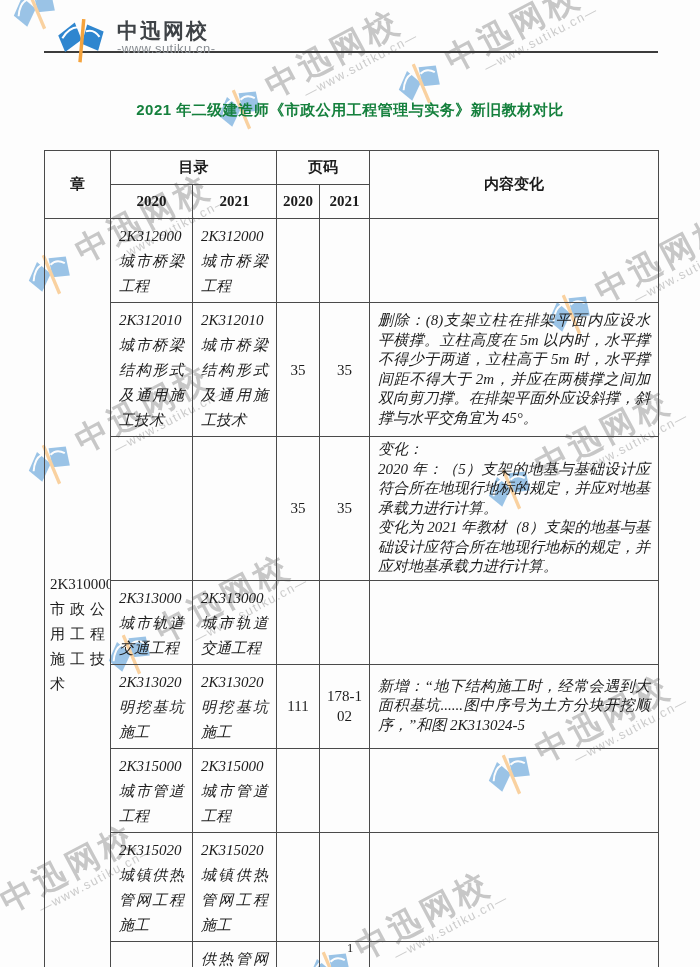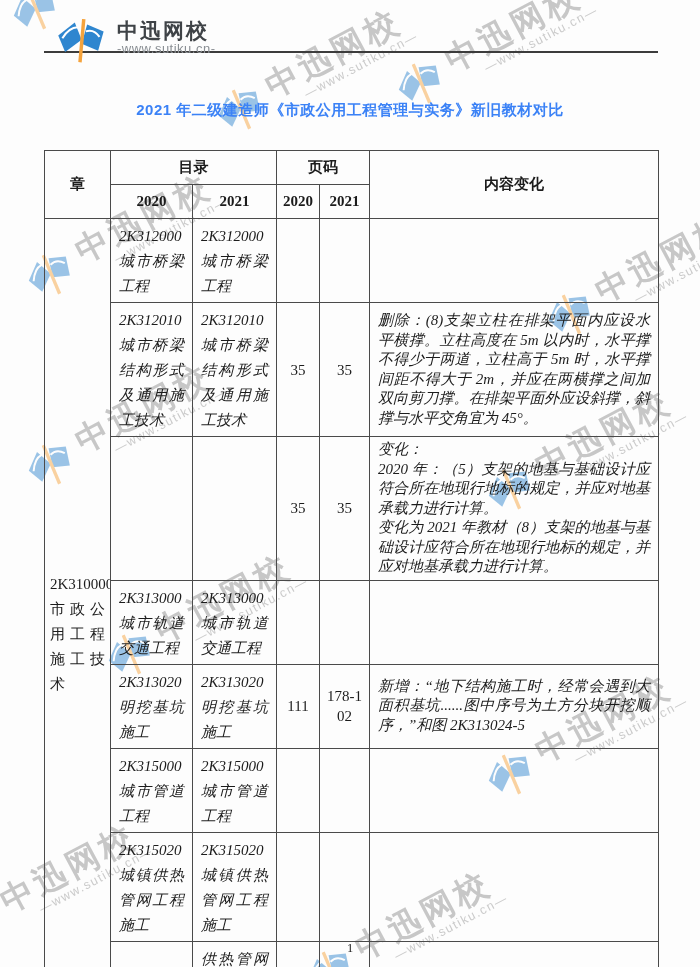--- a/index.html
+++ b/index.html
@@ -40,21 +40,21 @@
   .hdr-right {
     position:absolute; right:42px; top:30px; z-index:3;
     font-family:"Liberation Sans","DejaVu Sans",sans-serif;
     font-weight:bold; font-size:13.5px; color:#111;
   }
 
   
   .doc-title {
     position:absolute; left:0; top:101px; width:100%; text-align:center; z-index:2;
     font-family:"Liberation Sans","DejaVu Sans",sans-serif;
-    font-weight:bold; font-size:15px; color:#3b82f6; letter-spacing:.5px;
+    font-weight:bold; font-size:15px; color:#15803d; letter-spacing:.5px;
   }
 
   
   table.cmp {
     position:absolute; left:44px; top:150px; width:614px; z-index:2;
     border-collapse:collapse; table-layout:fixed;
   }
   table.cmp th, table.cmp td {
     border:1px solid #4a4a4a; background:transparent;
     font-size:15px; color:#1c1c1c; overflow:hidden;

